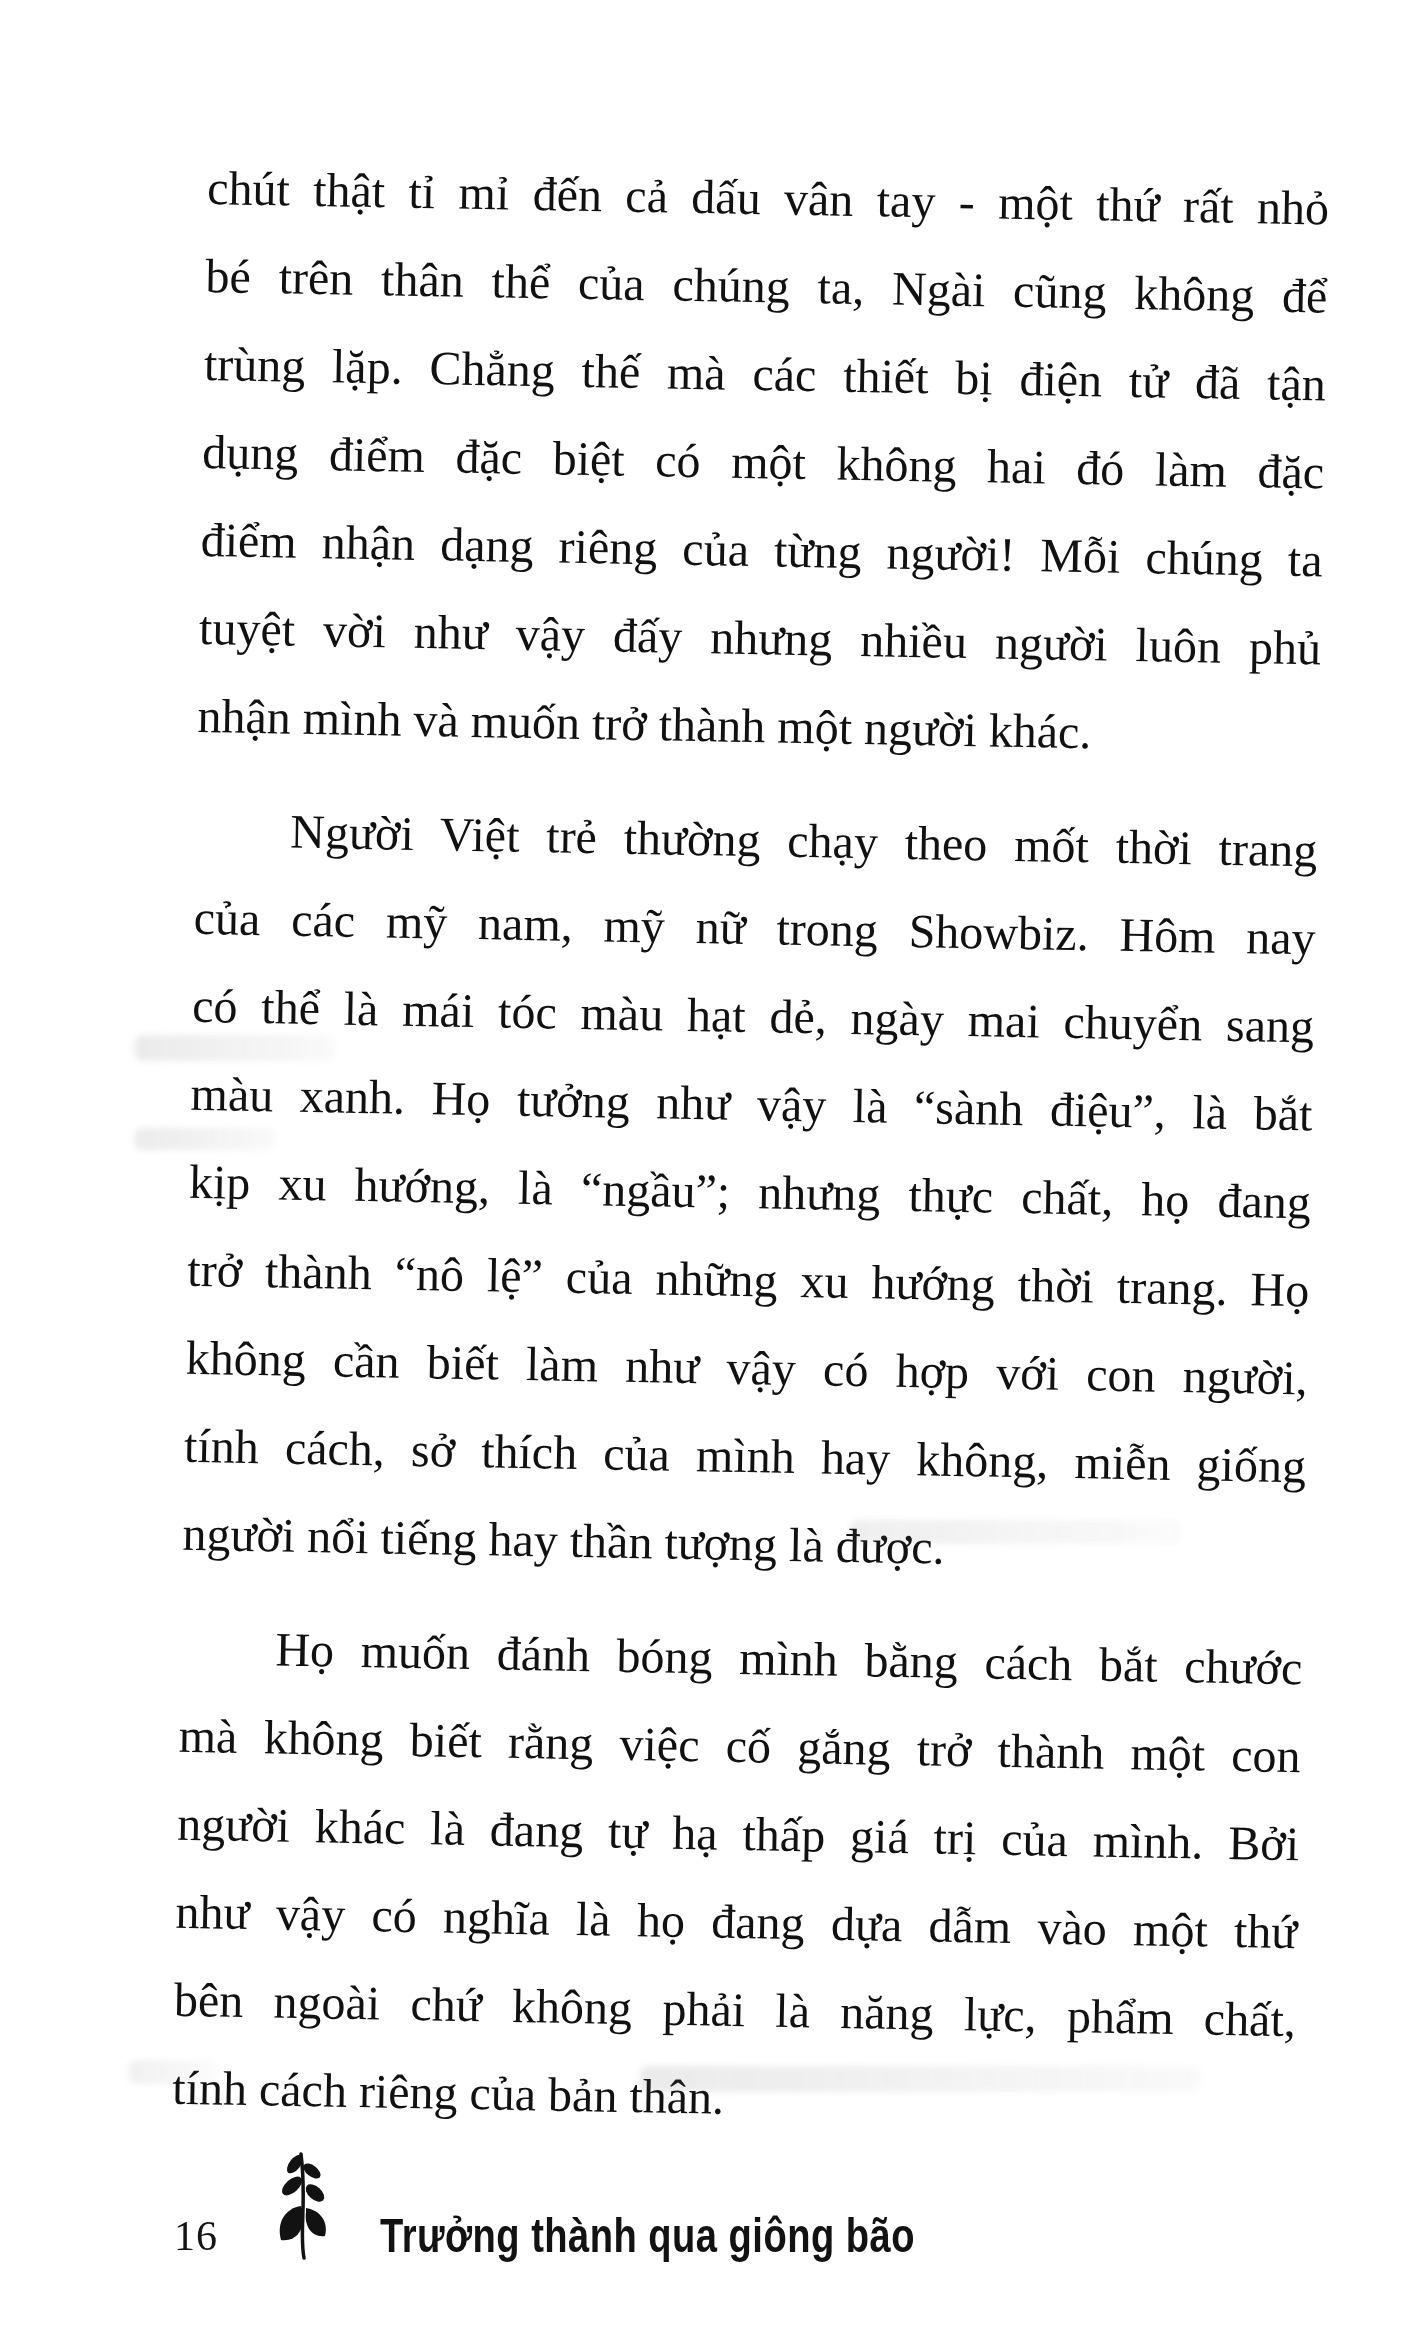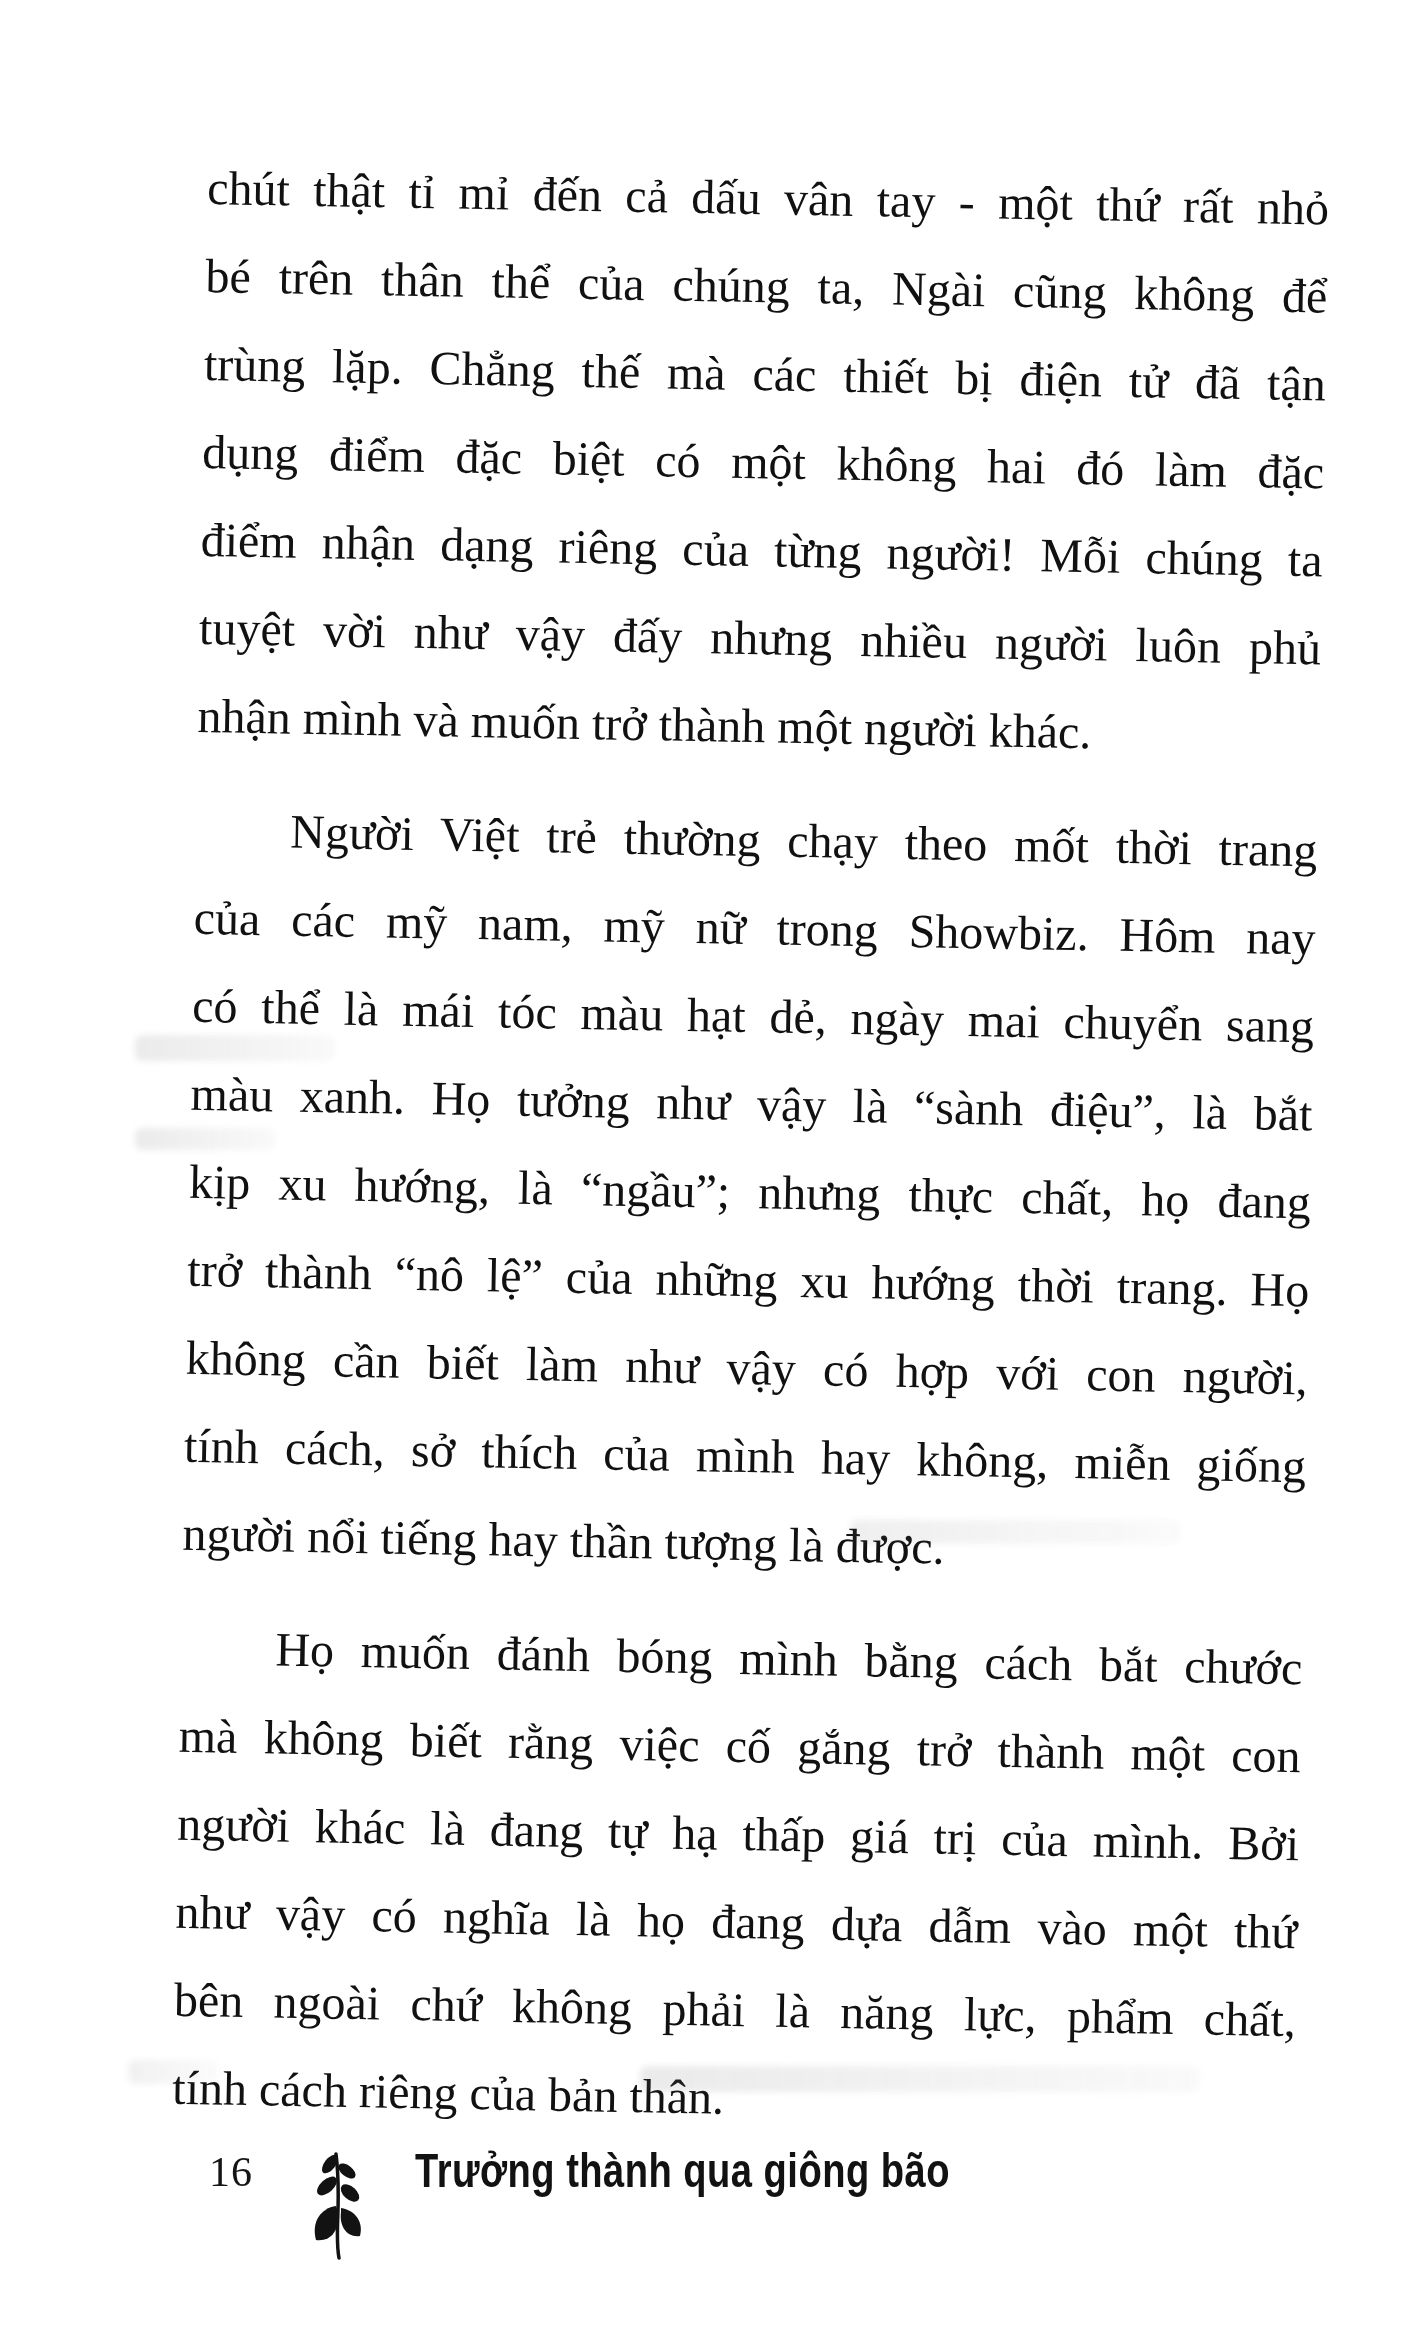--- a/index.html
+++ b/index.html
@@ -36,22 +36,21 @@
     color:#111111;
   }
   .line.para-first { text-indent:95px; }
   .line.para-last  { text-align-last:left; }
   
   .footer {
     position:absolute;
     left:174px; top:2148px;
     height:112px;
     display:flex;
-    align-items:flex-start;
-    margin-left:35px;
+    align-items:flex-end;
   }
   .page-number {
     font-size:42px;
     color:#151515;
     letter-spacing:1px;
   }
   .footer-icon {
     margin-left:56px;
     width:58px; height:112px;
     display:block;

